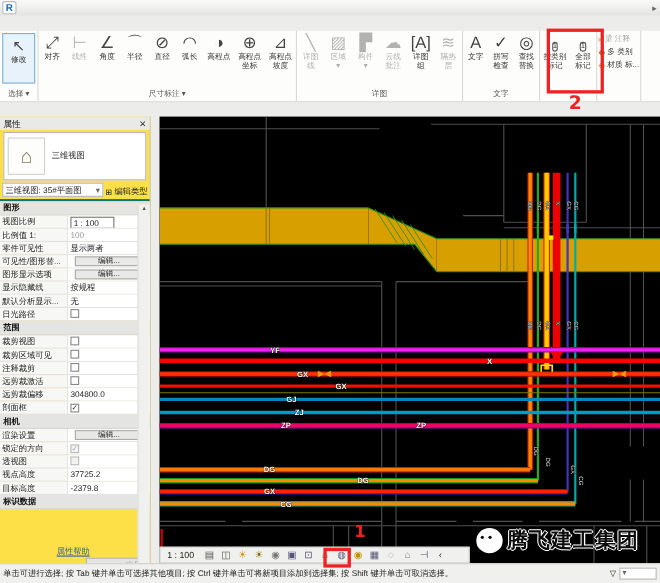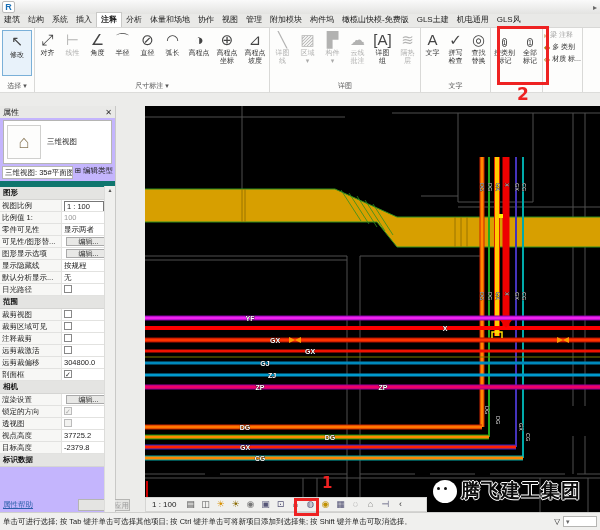--- a/index.html
+++ b/index.html
@@ -38,50 +38,50 @@
   .minirow { display:flex; align-items:center; gap:2px; font-size:7px; color:#333; white-space:nowrap; }
   .minirow .ic { font-size:8px; color:#b07818; }
   .hexic { width:11px; height:11px; border:1px solid #555; border-radius:3px; font-size:7px;
     line-height:10px; text-align:center; color:#333; background:#fff; }
   .grn { color:#2a8a2a; }
 
   
   #optionsbar { left:0; top:92px; width:600px; height:14px; background:#ececea; border-top:1px solid #dcdcda; }
 
   
-  #props { left:0; top:106px; width:116px; height:406px; background:#c4b5fd; border-right:1px solid #c9c9c7;
+  #props { left:0; top:106px; width:137px; height:406px; background:#fde047; border-right:1px solid #c9c9c7;
     font-size:7.5px; color:#222; }
   #props-header { height:12px; background:#e9e9e7; display:flex; align-items:center;
     padding:0 3px; font-size:8px; }
   #props-close { margin-left:auto; color:#333; font-size:8px; }
   #type-selector { margin:2px 3px; height:44px; background:#fff; border:1px solid #b5b5b3;
     display:flex; align-items:center; gap:6px; }
   #type-icon { width:34px; height:34px; border:1px solid #d0d0ce; margin-left:3px; text-align:center;
     line-height:32px; font-size:18px; color:#8a7a5a; background:#fdfdfc; }
-  #selector-row { display:flex; align-items:flex-start; margin:1px 2px; gap:2px; }
+  #selector-row { display:flex; align-items:flex-end; margin:1px 2px; gap:2px; }
   #view-combo { flex:1; background:#fff; border:1px solid #b5b5b3; height:13px; line-height:12px;
     padding:0 2px; white-space:nowrap; overflow:hidden; }
   #view-combo .arrow { float:right; color:#666; }
   #edit-type-btn { white-space:nowrap; font-size:7.5px; color:#222; }
-  #prop-grid { margin-top:2px; border-top:6px solid #0f766e; }
+  #prop-grid { margin-top:2px; border-top:2px solid #0f766e; }
   .pgroup { height:13px; background:#e4e4e2; font-weight:bold; display:flex; align-items:center;
     padding:0 3px; border-bottom:1px solid #d5d5d3; color:#111; }
   .pgroup .pin { margin-left:auto; font-size:6px; color:#666; }
   .prow { display:flex; height:12px; border-bottom:1px solid #e2e2e0; background:#f7f7f5; }
   .pcell-l { width:62px; padding:1px 2px; white-space:nowrap; overflow:hidden; border-right:1px solid #e2e2e0; }
   .pcell-v { flex:1; padding:1px 2px; white-space:nowrap; overflow:hidden; background:#fff; }
   .pcell-v.ro { color:#999; }
   .vbox { display:inline-block; border:1px solid #777; background:#fff; padding:0 2px; min-width:40px; }
   .pbtn { display:block; width:90%; margin:0 auto; border:1px solid #aaa; background:#e8e8e6;
     text-align:center; font-size:7px; height:9px; line-height:8px; }
   .cbx { width:8px; height:8px; border:1px solid #888; background:#fff; display:inline-block; font-size:7px;
     line-height:7px; text-align:center; color:#333; }
   .cbx.gray { border-color:#bbb; color:#aaa; background:#f2f2f0; }
   #props-footer { position:absolute; left:0; bottom:0px; width:133px; display:flex; align-items:center;
-    height:15px; padding:0 3px; }
+    height:15px; padding:0 3px;flex-direction:column; }
   #prop-help { color:#2a5faa; text-decoration:underline; }
   #apply-btn { margin-left:auto; width:52px; height:12px; border:1px solid #b5b5b3; background:#e4e4e2;
     color:#999; text-align:right; line-height:11px; }
   #props-scroll { position:absolute; right:0; top:80px; width:11px; bottom:0; background:#f0f0ee;
     border-left:1px solid #dcdcda; font-size:6px; color:#555; text-align:center; }
 
   
   #canvas { left:145px; top:106px; width:455px; height:406px; background:#000; }
   #watermark { position:absolute; left:288px; top:372px; display:flex; align-items:center; gap:4px; }
   #wechat-logo { width:24px; height:23px; background:#fff; border-radius:50%; position:relative; }
@@ -114,38 +114,20 @@
 
 <div id="page">
 
   <div class="abs" id="titlebar">
     <div id="qat">
       <div id="rlogo">R</div>
     </div>
     <div id="tb-right">▸</div>
   </div>
 
-  <div class="abs" id="tabs">
-      <div class="tab">建筑</div>
-      <div class="tab">结构</div>
-      <div class="tab">系统</div>
-      <div class="tab">插入</div>
-      <div class="tab active">注释</div>
-      <div class="tab">分析</div>
-      <div class="tab">体量和场地</div>
-      <div class="tab">协作</div>
-      <div class="tab">视图</div>
-      <div class="tab">管理</div>
-      <div class="tab">附加模块</div>
-      <div class="tab">构件坞</div>
-      <div class="tab">橄榄山快模-免费版</div>
-      <div class="tab">GLS土建</div>
-      <div class="tab">机电通用</div>
-      <div class="tab">GLS风</div>
-    </div>
 
   <div class="abs" id="ribbon">
     <div class="rpanel">
       <div class="rbody">
         <div class="rbtn" id="modify-btn">
           <div class="ic">↖</div>
           <div>修改</div>
         </div>
       </div>
       <div class="rlabel">选择 ▾</div>

